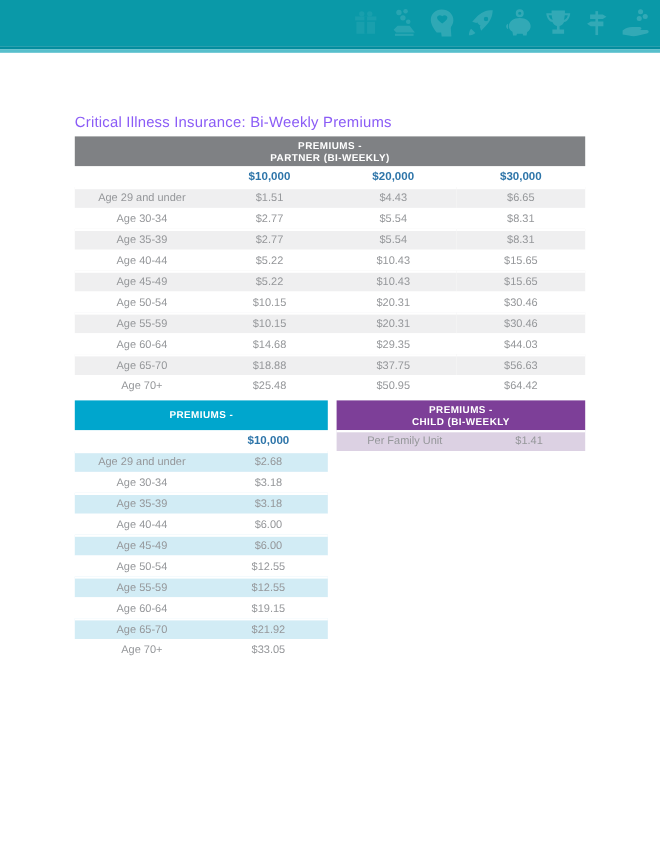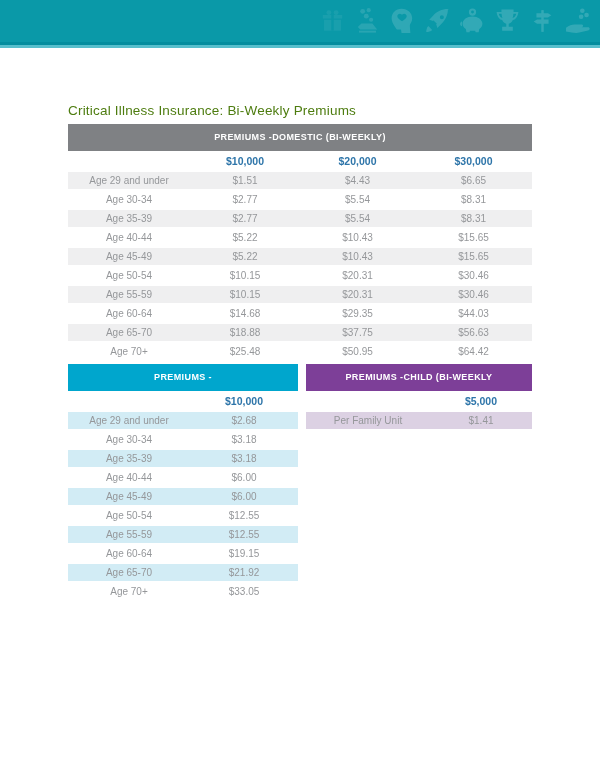--- a/index.html
+++ b/index.html
@@ -9,24 +9,24 @@
 
   
   .band { position:absolute; top:0; left:0; width:600px; height:42px; background:#0a99a8; }
   .band-stripe1 { position:absolute; top:42px; left:0; width:600px; height:3px; background:#038d9e; }
   .band-stripe2 { position:absolute; top:45px; left:0; width:600px; height:3px; background:#57bfcc; }
   .band-icons { position:absolute; top:5px; right:8px; display:flex; gap:6px; color:#ffffff; }
   .band-icons svg { width:29px; height:32px; display:block; }
 
   
   .content { position:absolute; left:68px; top:103px; width:464px; }
-  .doc-title { font-size:13.5px; font-weight:400; color:#4d7c0f; letter-spacing:0.2px; height:21px; }
+  .doc-title { font-size:13.5px; font-weight:400; color:#8b5cf6; letter-spacing:0.2px; height:21px; }
 
   .section-band { color:#ffffff; font-weight:bold; font-size:9px; letter-spacing:0.4px;
-                  height:27px; display:flex; flex-direction:row; align-items:center;
+                  height:27px; display:flex; flex-direction:column; align-items:center;
                   justify-content:center; line-height:11px; text-align:center; }
   .band-gray { background:#7f8184; width:464px; }
   .band-cyan { background:#00a6cd; width:230px; }
   .band-purple { background:#7d3f98; width:226px; }
 
   table { border-collapse:separate; border-spacing:0; table-layout:fixed; }
   .tbl-employee { width:464px; }
   .tbl-spouse { width:230px; }
   .tbl-child { width:226px; }
   td { text-align:center; vertical-align:middle; height:19px; font-size:10px; color:#95979a;
@@ -96,21 +96,21 @@
     </div>
   </div>
   <div class="band-stripe1"></div>
   <div class="band-stripe2"></div>
 
   <div class="content">
     <div class="doc-title">Critical Illness Insurance: Bi-Weekly Premiums</div>
 
     <div class="section-band band-gray">
       <span>PREMIUMS -</span>
-      <span>DOMESTIC (BI-WEEKLY)</span>
+      <span>PARTNER (BI-WEEKLY)</span>
     </div>
     <table class="tbl-employee">
       <colgroup>
           <col style="width:122px">
           <col style="width:110px">
           <col style="width:115px">
           <col style="width:117px">
         </colgroup>
       <tbody>
           <tr class="money-row">
@@ -245,24 +245,20 @@
         <div class="section-band band-purple">
           <span>PREMIUMS -</span>
           <span>CHILD (BI-WEEKLY</span>
         </div>
         <table class="tbl-child">
           <colgroup>
               <col style="width:124px">
               <col style="width:102px">
             </colgroup>
           <tbody>
-              <tr class="money-row">
-            <td></td>
-            <td>$5,000</td>
-          </tr>
           <tr class="shaded">
             <td>Per Family Unit</td>
             <td>$1.41</td>
           </tr>
         </tbody>
           </table>
       </div>
     </div>
   </div>
 

